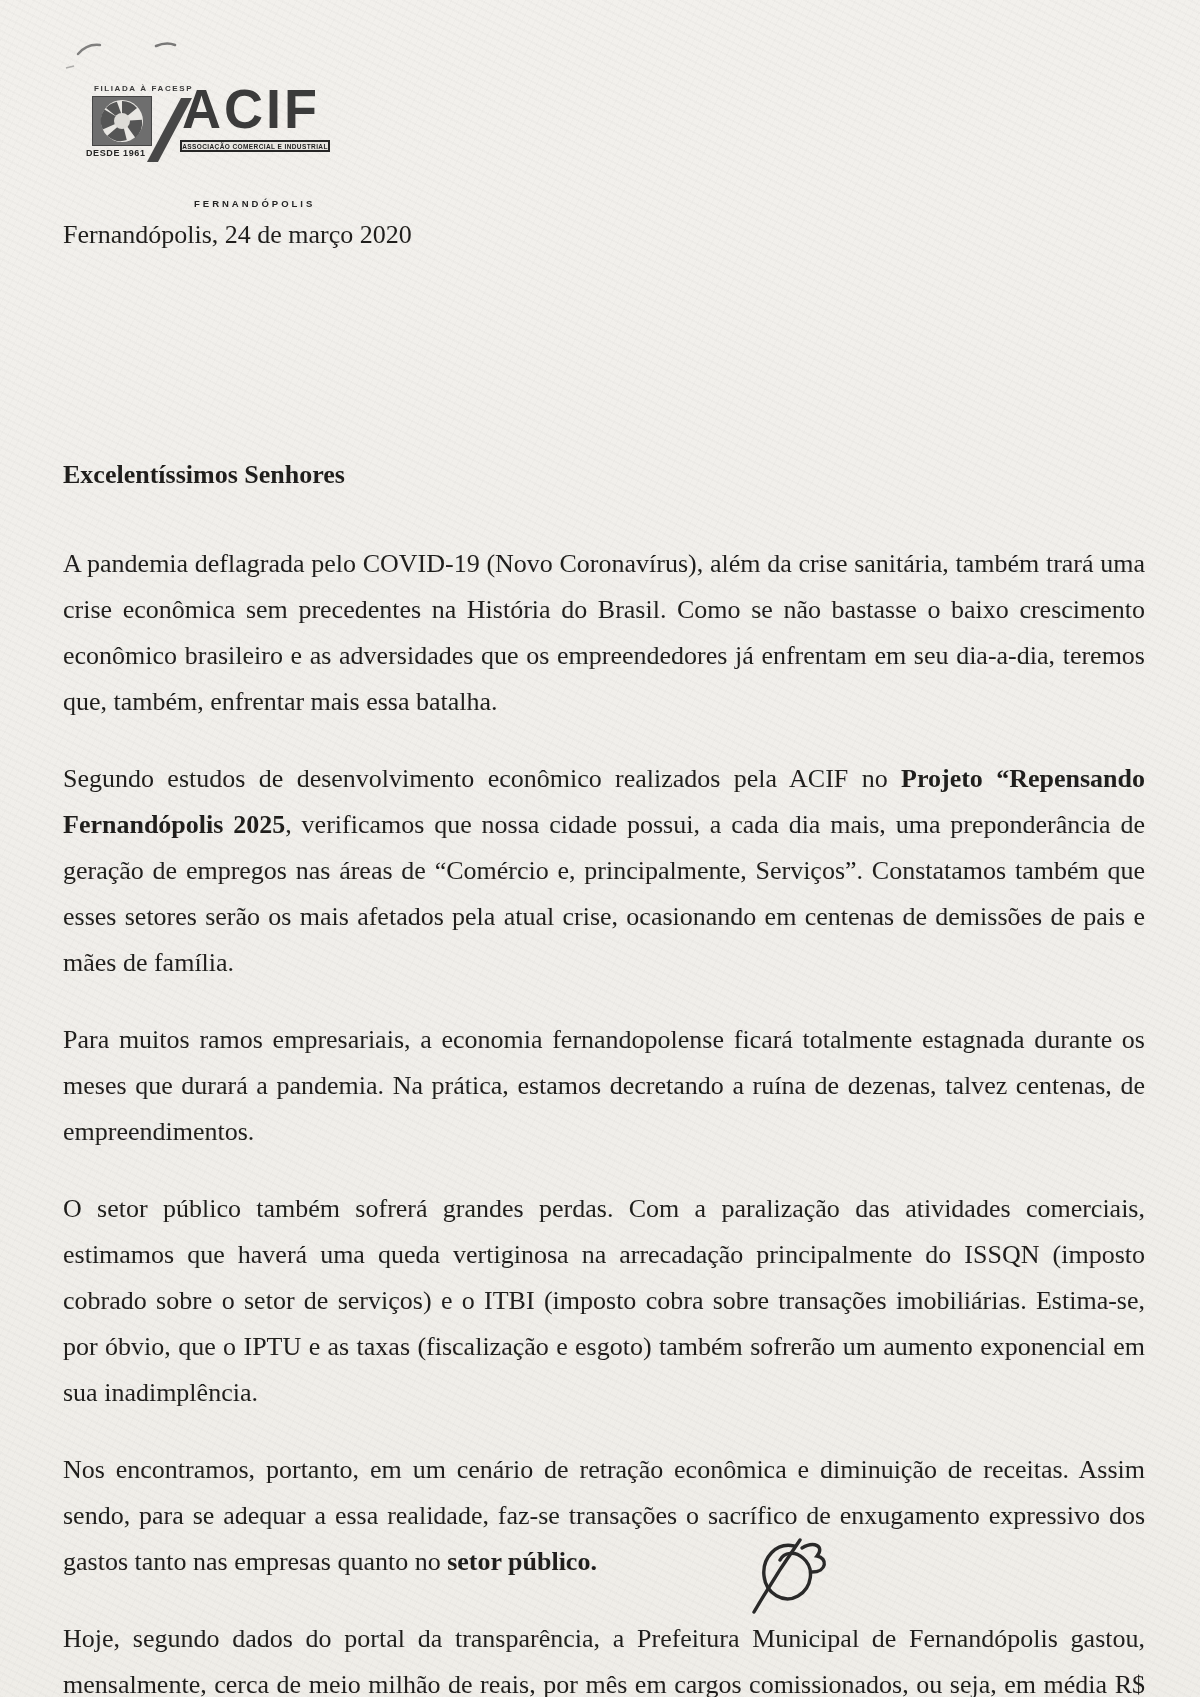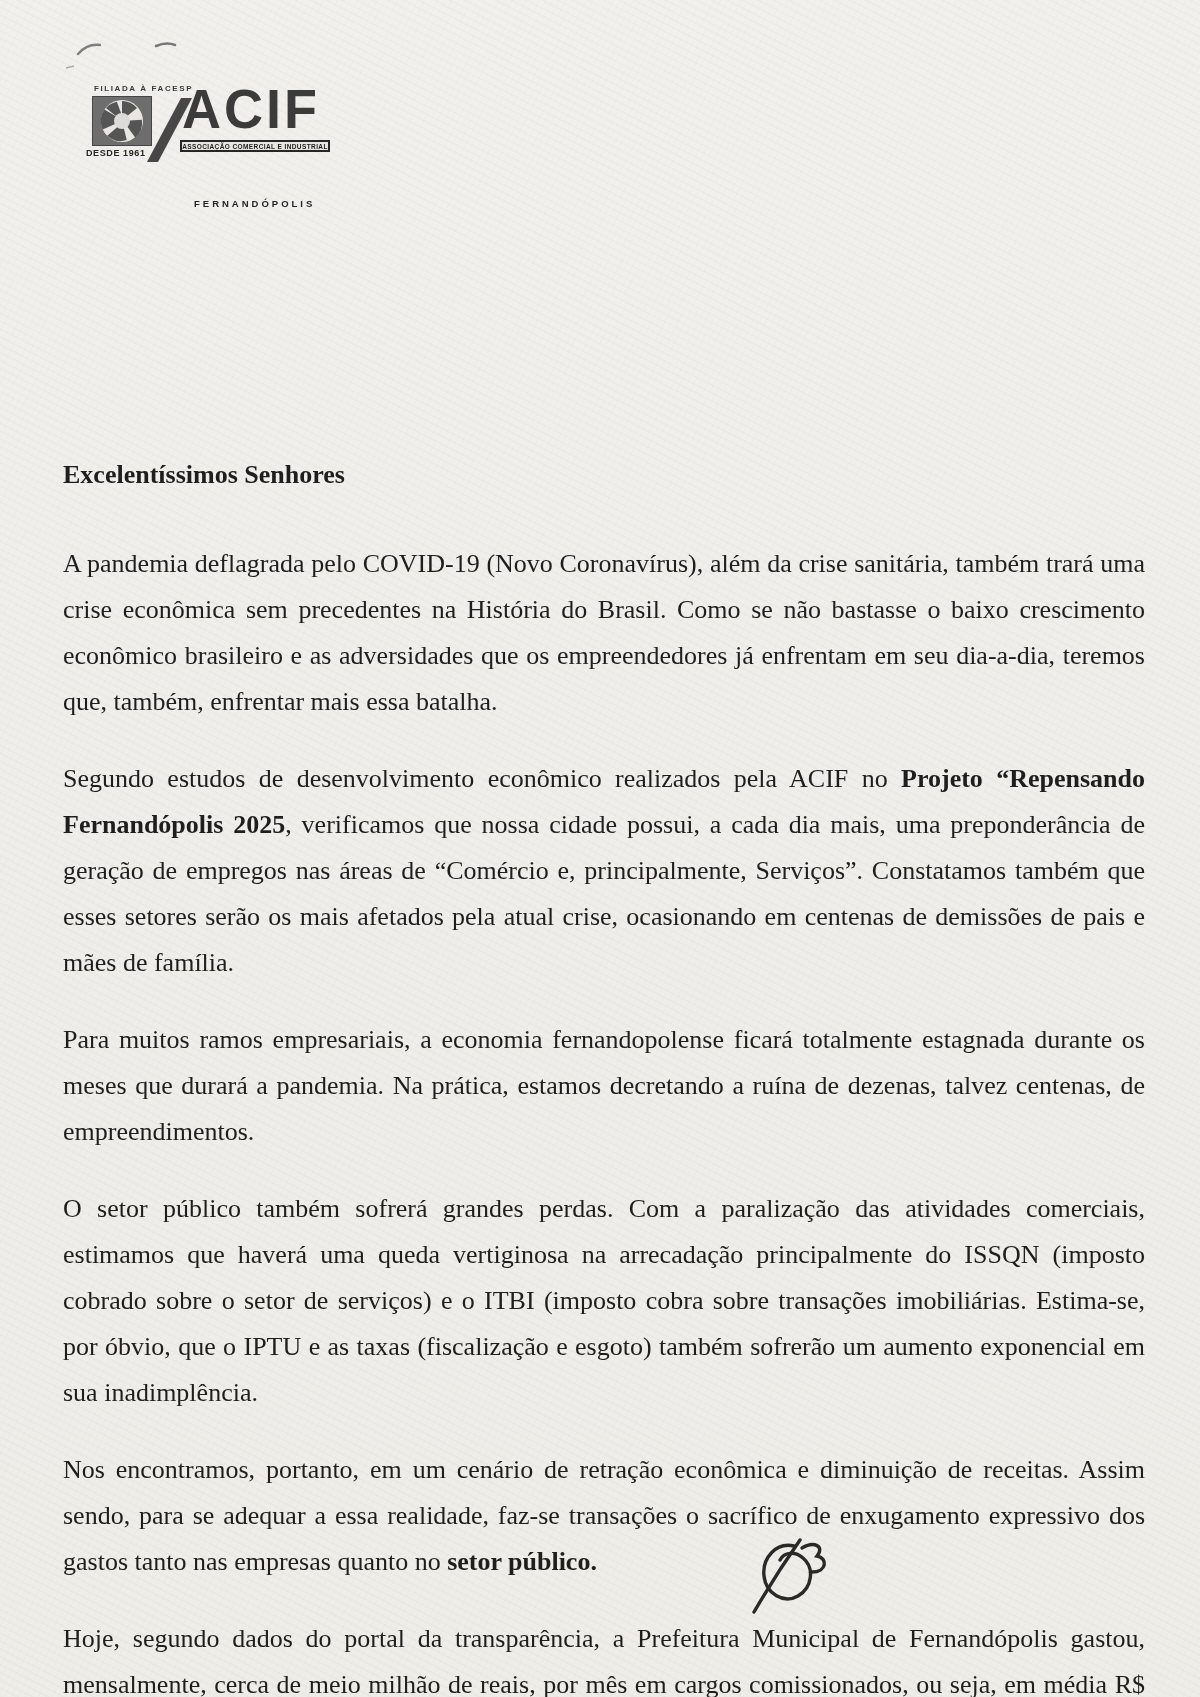--- a/index.html
+++ b/index.html
@@ -115,20 +115,21 @@
 
     <div class="logo-acronym">ACIF</div>
 
     <div class="logo-bar">
       <span>ASSOCIAÇÃO COMERCIAL E INDUSTRIAL</span>
     </div>
 
     <div class="logo-city">FERNANDÓPOLIS</div>
   </div>
 
+  <div class="date-line">Fernandópolis, 24 de março 2020</div>
 
 
   <div class="salutation">Excelentíssimos Senhores</div>
 
   <div class="body-text">
     <p><span>A pandemia deflagrada pelo COVID-19 (Novo Coronavírus), além da crise sanitária, também trará uma crise econômica sem precedentes na História do Brasil. Como se não bastasse o baixo crescimento econômico brasileiro e as adversidades que os empreendedores já enfrentam em seu dia-a-dia, teremos que, também, enfrentar mais essa batalha.</span></p>
 
     <p><span>Segundo estudos de desenvolvimento econômico realizados pela ACIF no </span><strong>Projeto “Repensando Fernandópolis 2025</strong><span>, verificamos que nossa cidade possui, a cada dia mais, uma preponderância de geração de empregos nas áreas de “Comércio e, principalmente, Serviços”. Constatamos também que esses setores serão os mais afetados pela atual crise, ocasionando em centenas de demissões de pais e mães de família.</span></p>
 
     <p><span>Para muitos ramos empresariais, a economia fernandopolense ficará totalmente estagnada durante os meses que durará a pandemia. Na prática, estamos decretando a ruína de dezenas, talvez centenas, de empreendimentos.</span></p>

